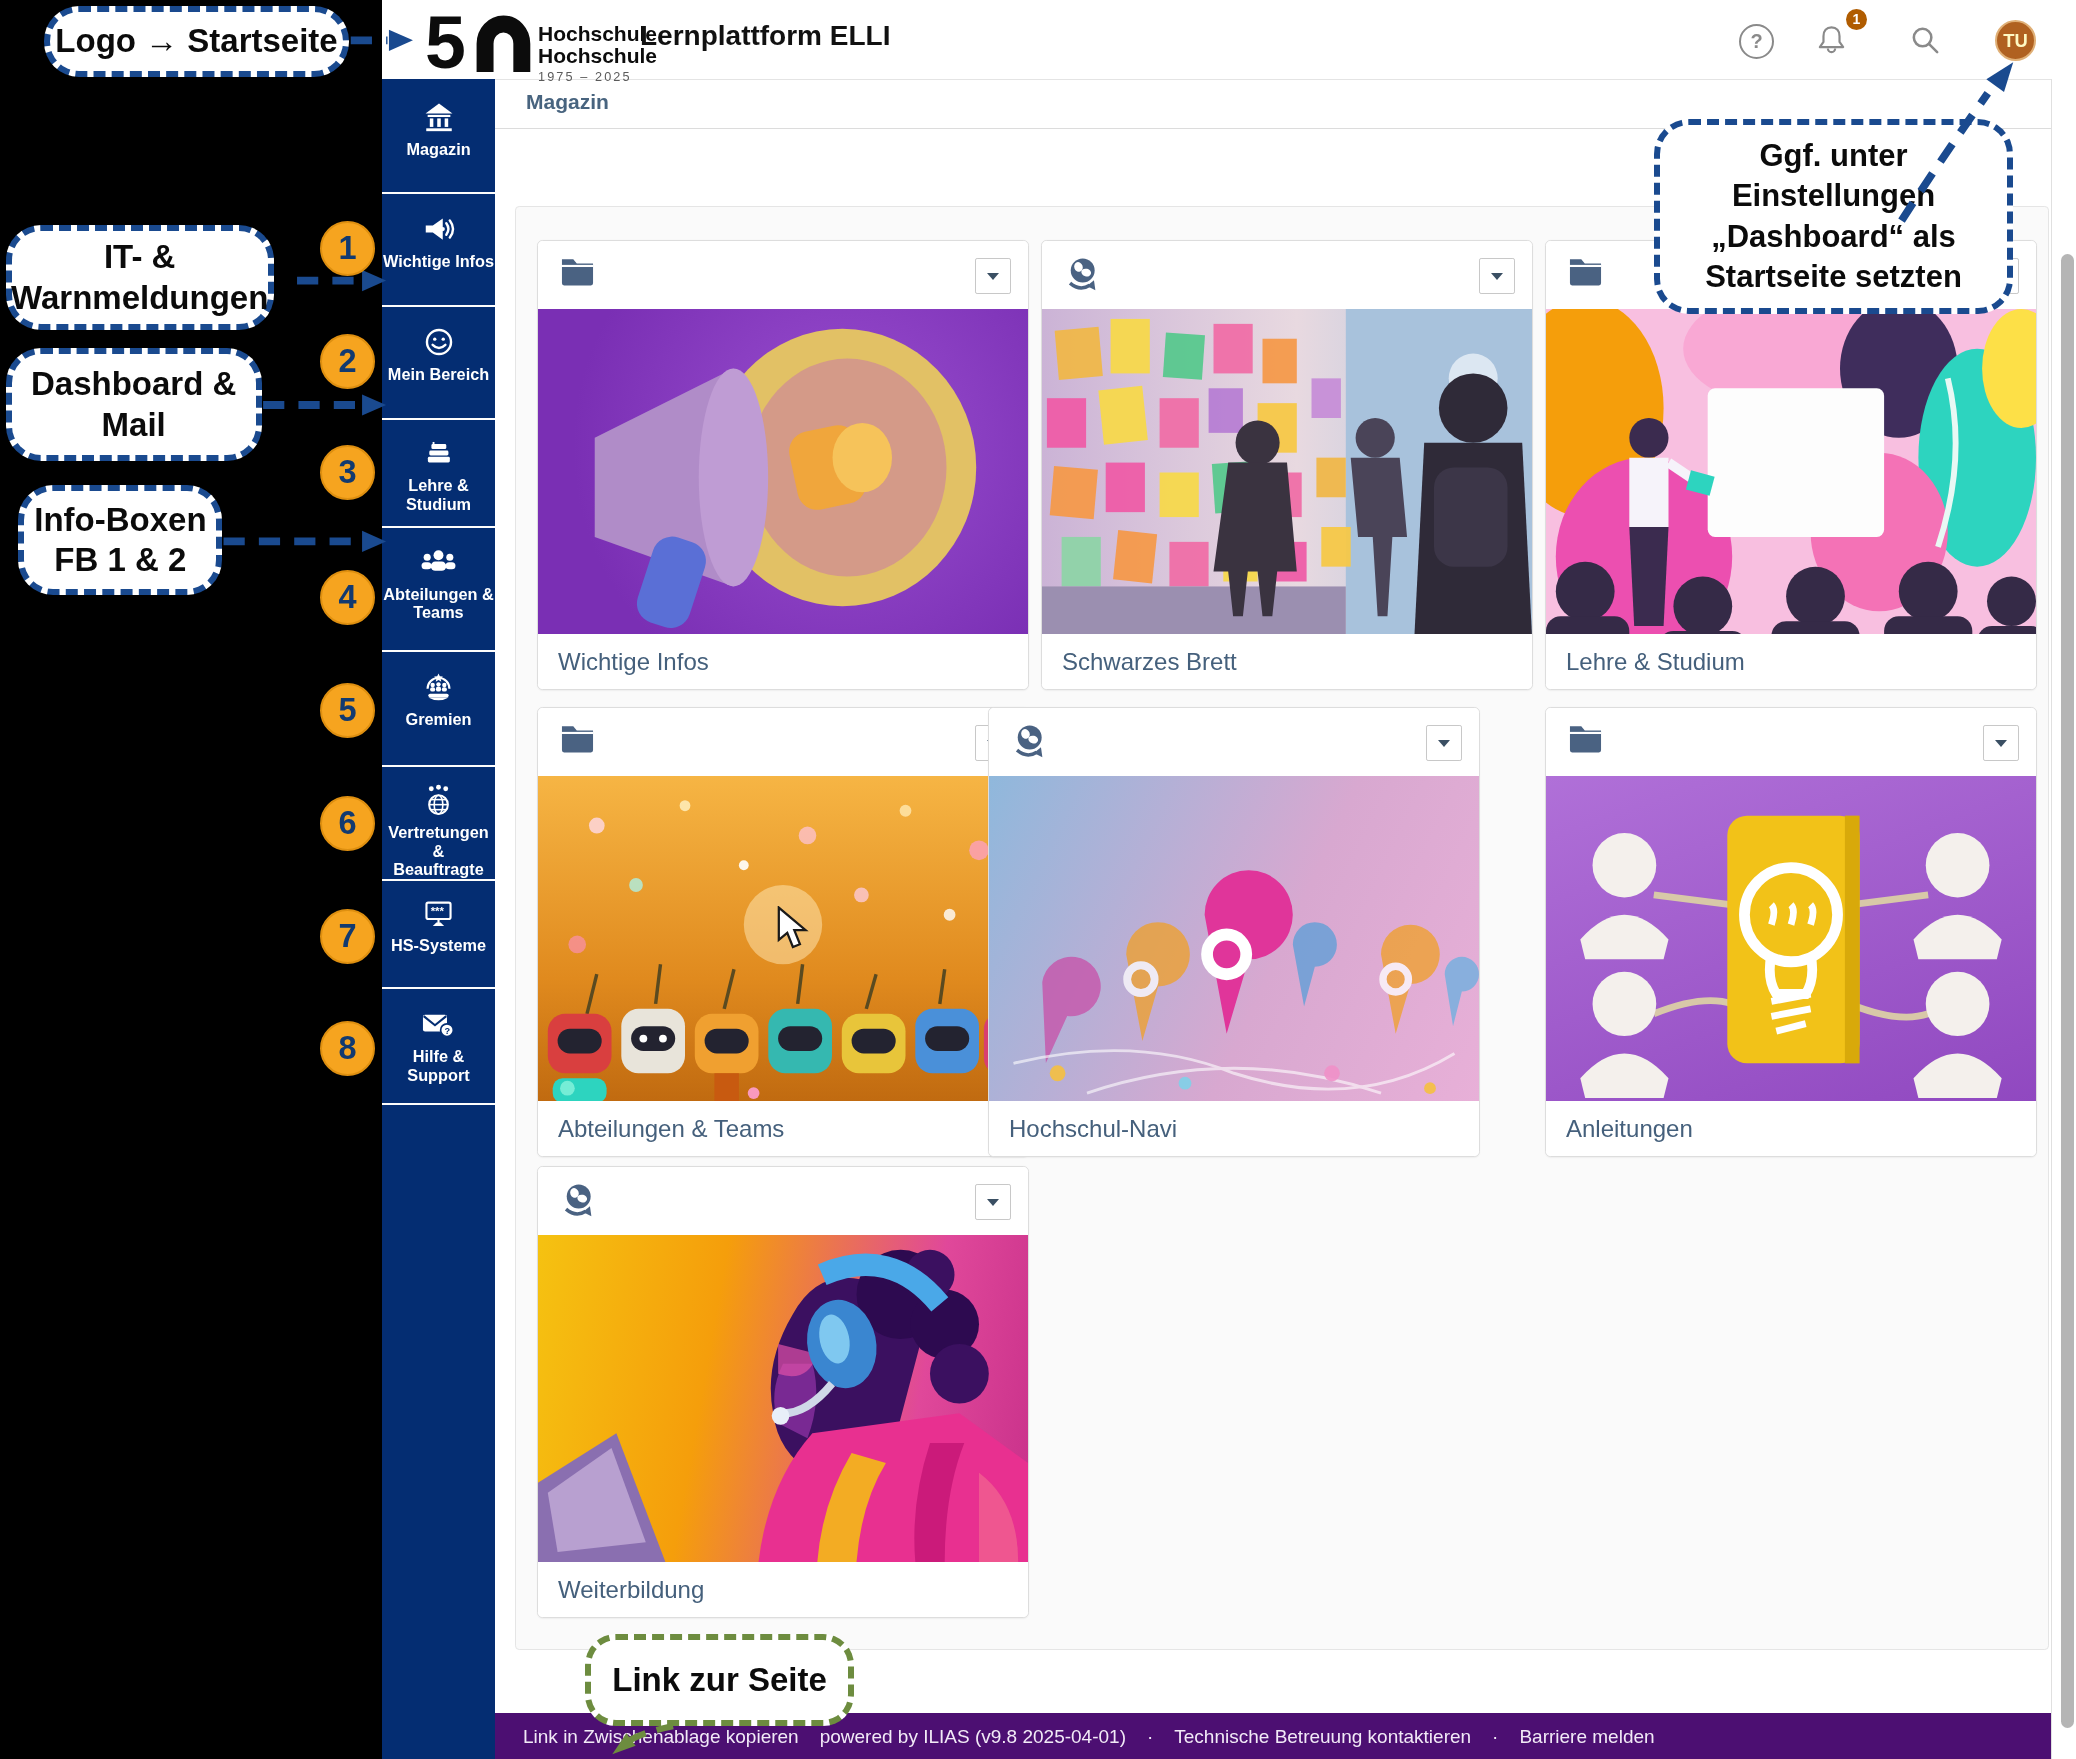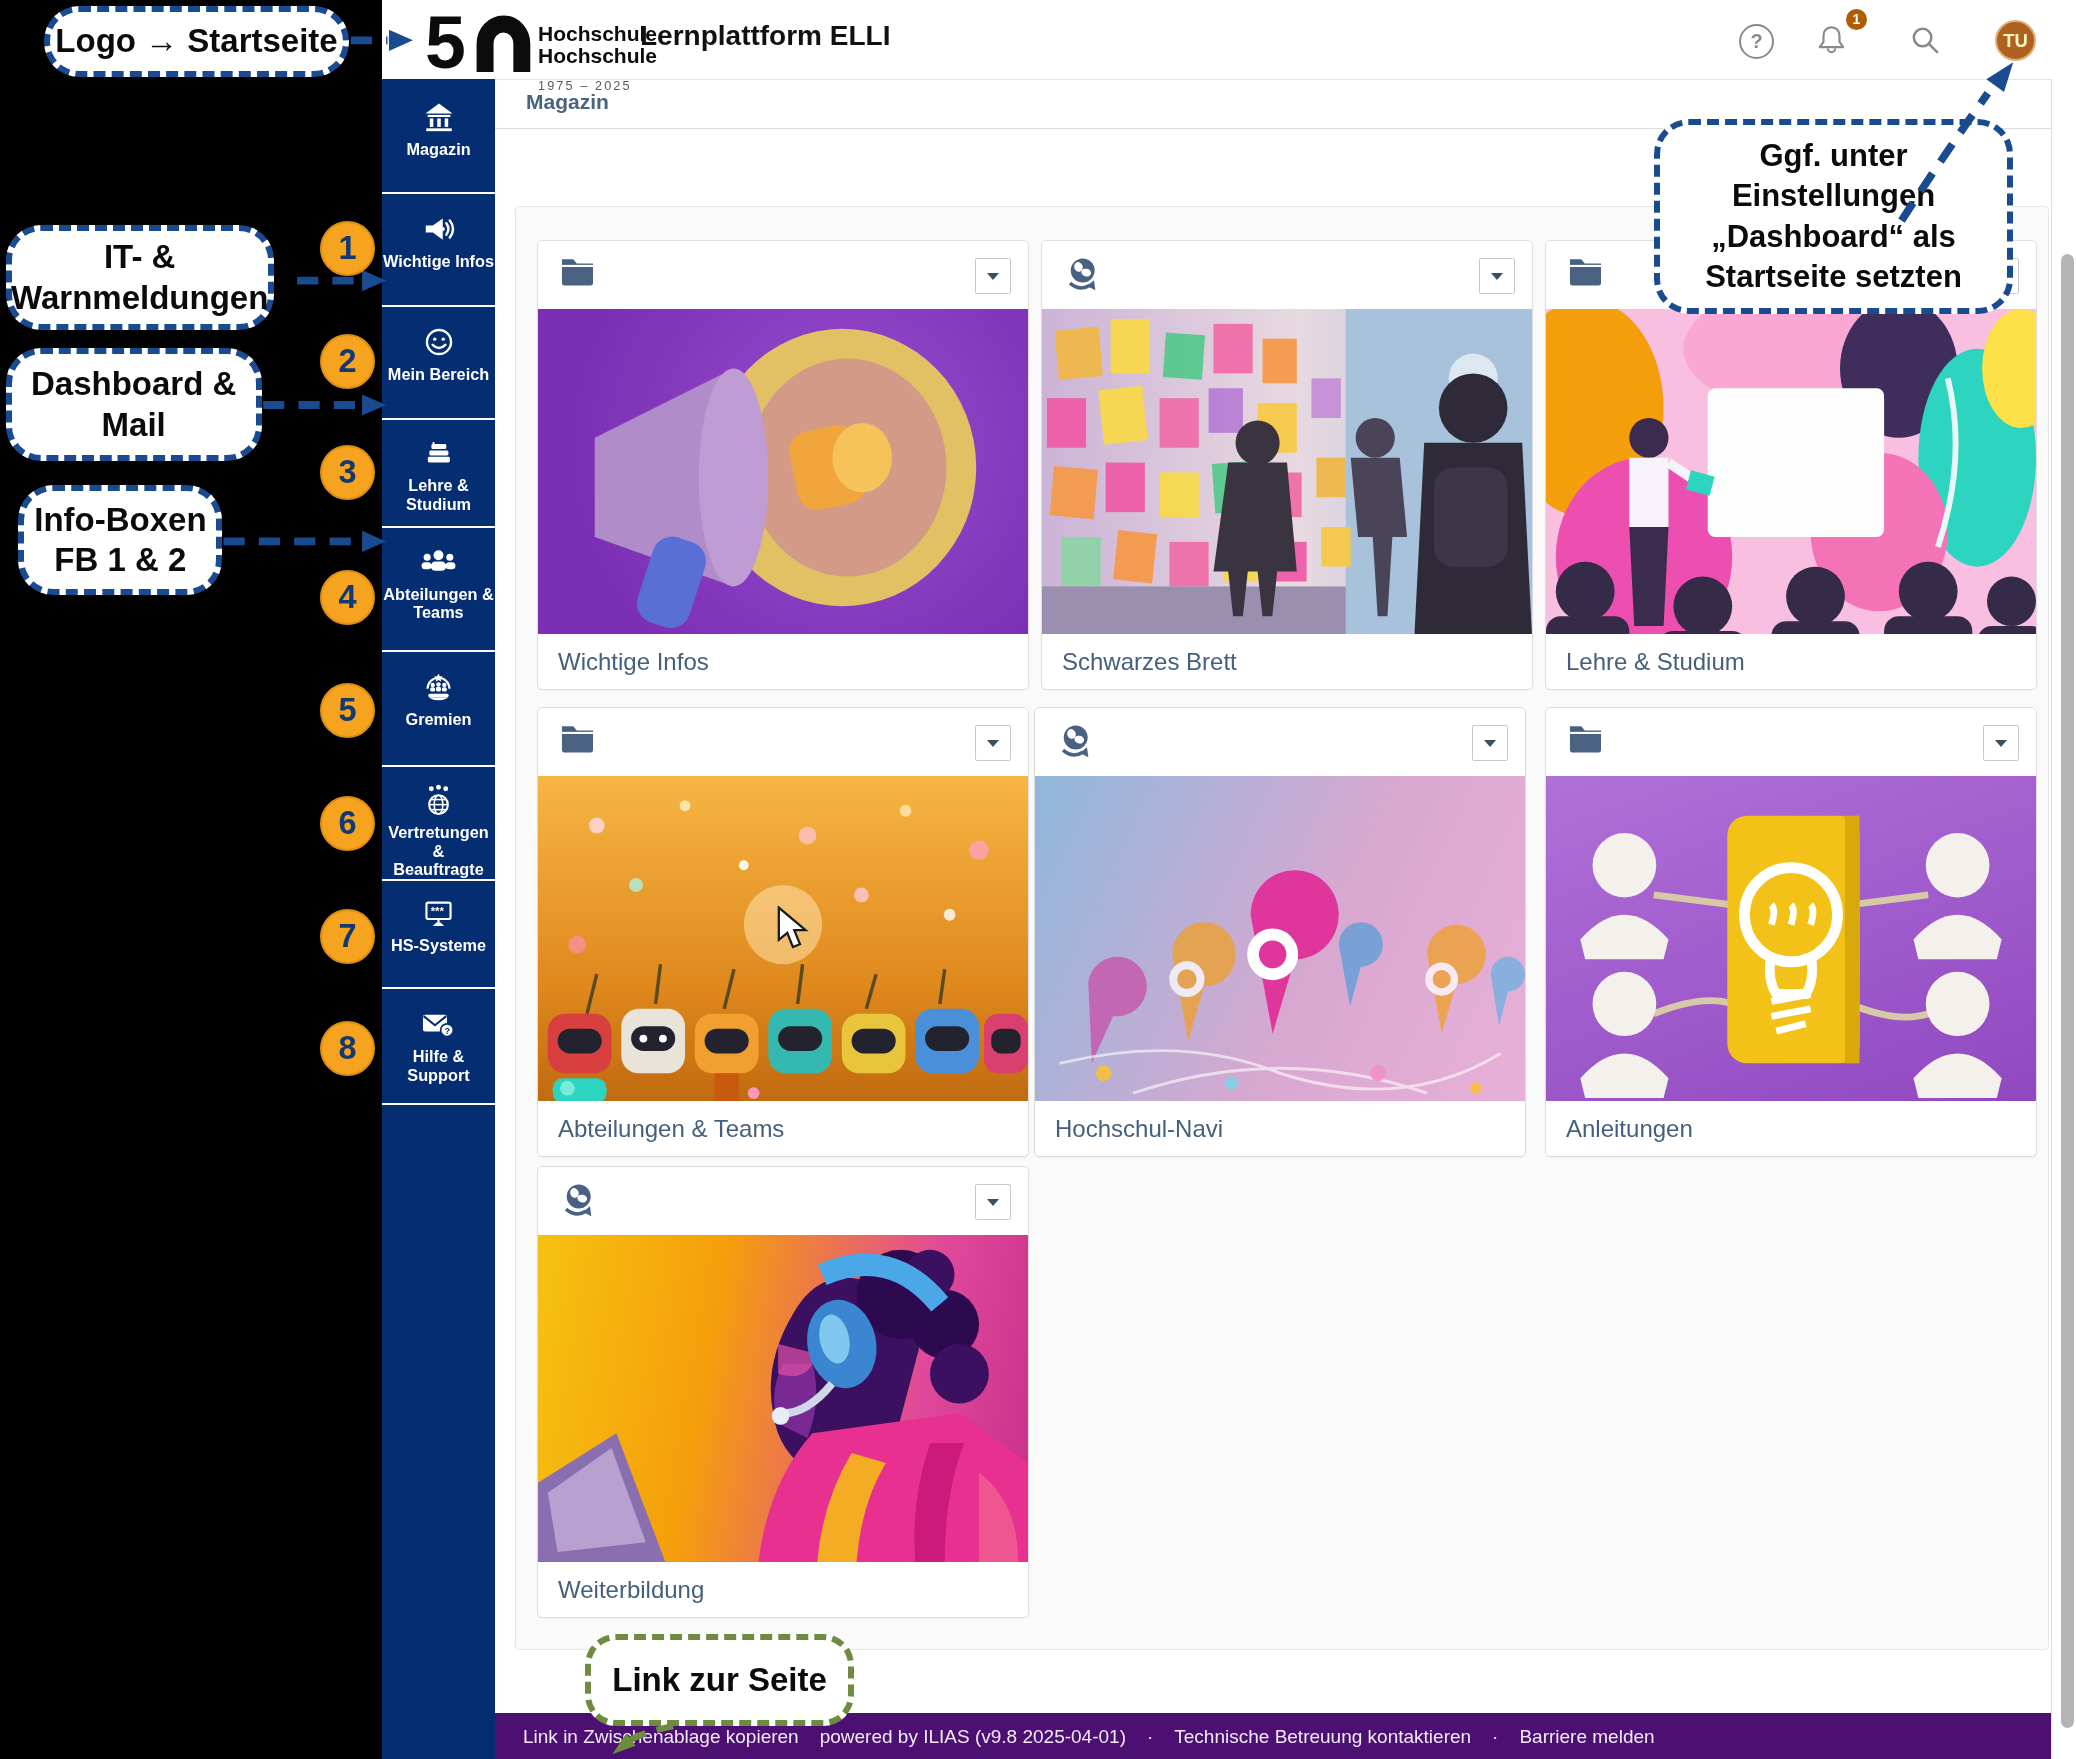--- a/index.html
+++ b/index.html
@@ -19,21 +19,21 @@
   .footer-sep{color:#f2eaf7;font-size:19px;}
 
   
   #scroll-track{left:2051px;top:79px;width:25.4px;height:1681px;background:#fff;border-left:0.7px solid #e0e0e0;z-index:6;}
   #scroll-thumb{left:2061px;top:254px;width:13.4px;height:1474px;background:#b5b5b5;border-radius:7px;z-index:7;}
 
   
   #logo{left:425px;top:4.2px;width:240px;height:72px;z-index:4;display:flex;}
   #logo-text{margin-left:7px;padding-top:18.4px;}
   #logo-line1,#logo-line2{font-size:21px;font-weight:700;color:#0c0c0c;line-height:1.08;}
-  #logo-years{font-size:12.7px;color:#5a5a5a;letter-spacing:2.1px;margin-top:11px;}
+  #logo-years{font-size:12.7px;color:#5a5a5a;letter-spacing:2.1px;margin-top:2px;}
   #app-title{left:640px;top:20px;font-size:28px;font-weight:700;color:#111;z-index:4;}
   #help-btn{left:1739px;top:24px;width:31px;height:31px;border:2.1px solid #8a8a8a;border-radius:50%;color:#8a8a8a;font-size:20px;font-weight:700;display:flex;align-items:center;justify-content:center;z-index:4;}
   #bell-btn{left:1814px;top:22.6px;z-index:4;}
   #bell-badge{left:1846px;top:8.5px;width:21px;height:21px;border-radius:50%;background:#b05c00;color:#fff;font-size:14px;font-weight:700;display:flex;align-items:center;justify-content:center;z-index:5;}
   #search-btn{left:1908px;top:22.6px;z-index:4;}
   #avatar{left:1995px;top:20px;width:41px;height:41px;border-radius:50%;background:#b06120;border:2.1px solid #e0b077;color:#fef9c3;font-size:18.4px;font-weight:700;display:flex;align-items:center;justify-content:center;box-sizing:border-box;z-index:4;}
 
   
   .side-item{position:absolute;left:382px;width:113px;color:#fff;display:flex;flex-direction:column;align-items:center;z-index:5;box-sizing:border-box;}
   .side-item .lbl{font-size:16.3px;font-weight:600;line-height:1.15;white-space:pre-line;text-align:center;margin-top:5.7px;}
@@ -402,21 +402,21 @@
           <rect x="91" y="48" width="9" height="12" rx="3" fill="#d93f6f"></rect>
             <rect x="92.5" y="51" width="6" height="5" rx="2" fill="#232330"></rect>
         </g>
         <circle cx="6" cy="63" r="1.5" fill="#7ef0d8" opacity="0.9"></circle>
         <circle cx="44" cy="64" r="1.2" fill="#ff9fd0" opacity="0.9"></circle>
       </svg>
     </div>
     <div class="card-title">Abteilungen &amp; Teams</div>
   </div>
 
-  <div class="card" style="left:1034px;top:707px;padding-left:36px;">
+  <div class="card" style="left:988px;top:707px;padding-left:36px;">
     <div class="card-head">
       <svg class="type-icon" width="38" height="38" viewBox="0 0 54 54">
         <circle cx="28" cy="22" r="17" fill="#4a6282"></circle>
         <ellipse cx="22" cy="17" rx="6" ry="7" fill="#fff" transform="rotate(-20 22 17)"></ellipse>
         <ellipse cx="33" cy="25" rx="7" ry="5.5" fill="#fff" transform="rotate(15 33 25)"></ellipse>
         <path d="M10,40 q14,12 28,3" fill="none" stroke="#fff" stroke-width="10"></path>
         <path d="M10,40 q14,12 28,3" fill="none" stroke="#4a6282" stroke-width="5"></path>
         <polygon points="44,36 46,50 34,44" fill="#4a6282"></polygon>
       </svg>
       <div class="dd-btn">

